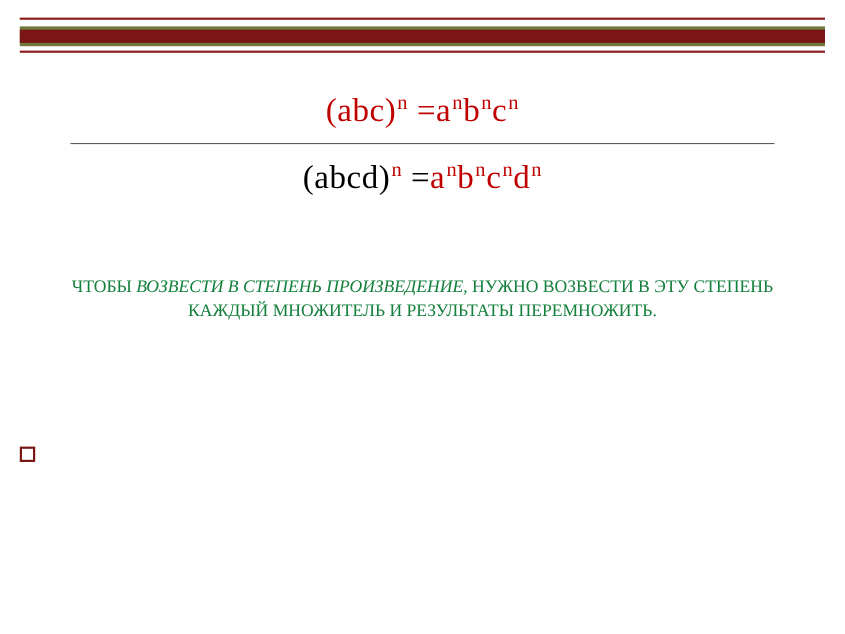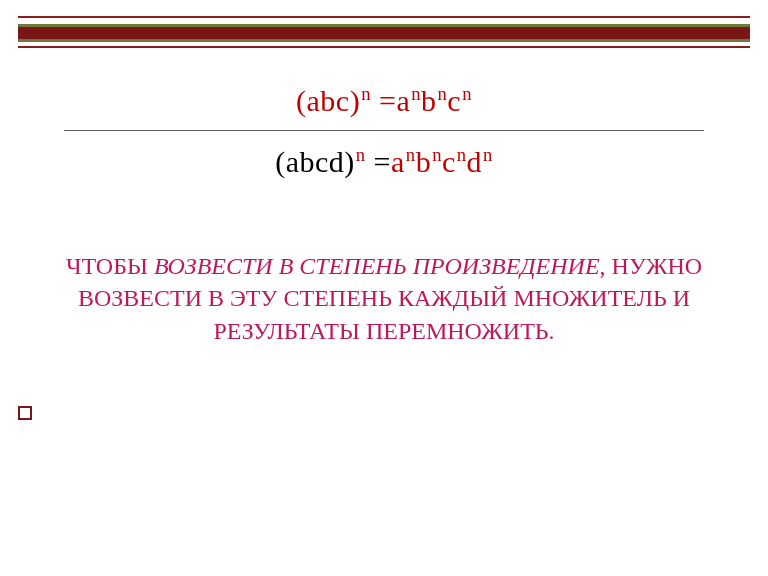--- a/index.html
+++ b/index.html
@@ -76,23 +76,23 @@
     background: #5a5a5a;
   }
 
   
   .rule-text {
     position: absolute;
     top: 250px;
     left: 48px;
     right: 48px;
     text-align: center;
-    font-size: 24px;
+    font-size: 16px;
     line-height: 1.35;
-    color: #be185d;
+    color: #15803d;
   }
   .rule-text .emph {
     font-style: italic;
   }
 
   
   .accent-square {
     position: absolute;
     left: 18px;
     bottom: 16px;

